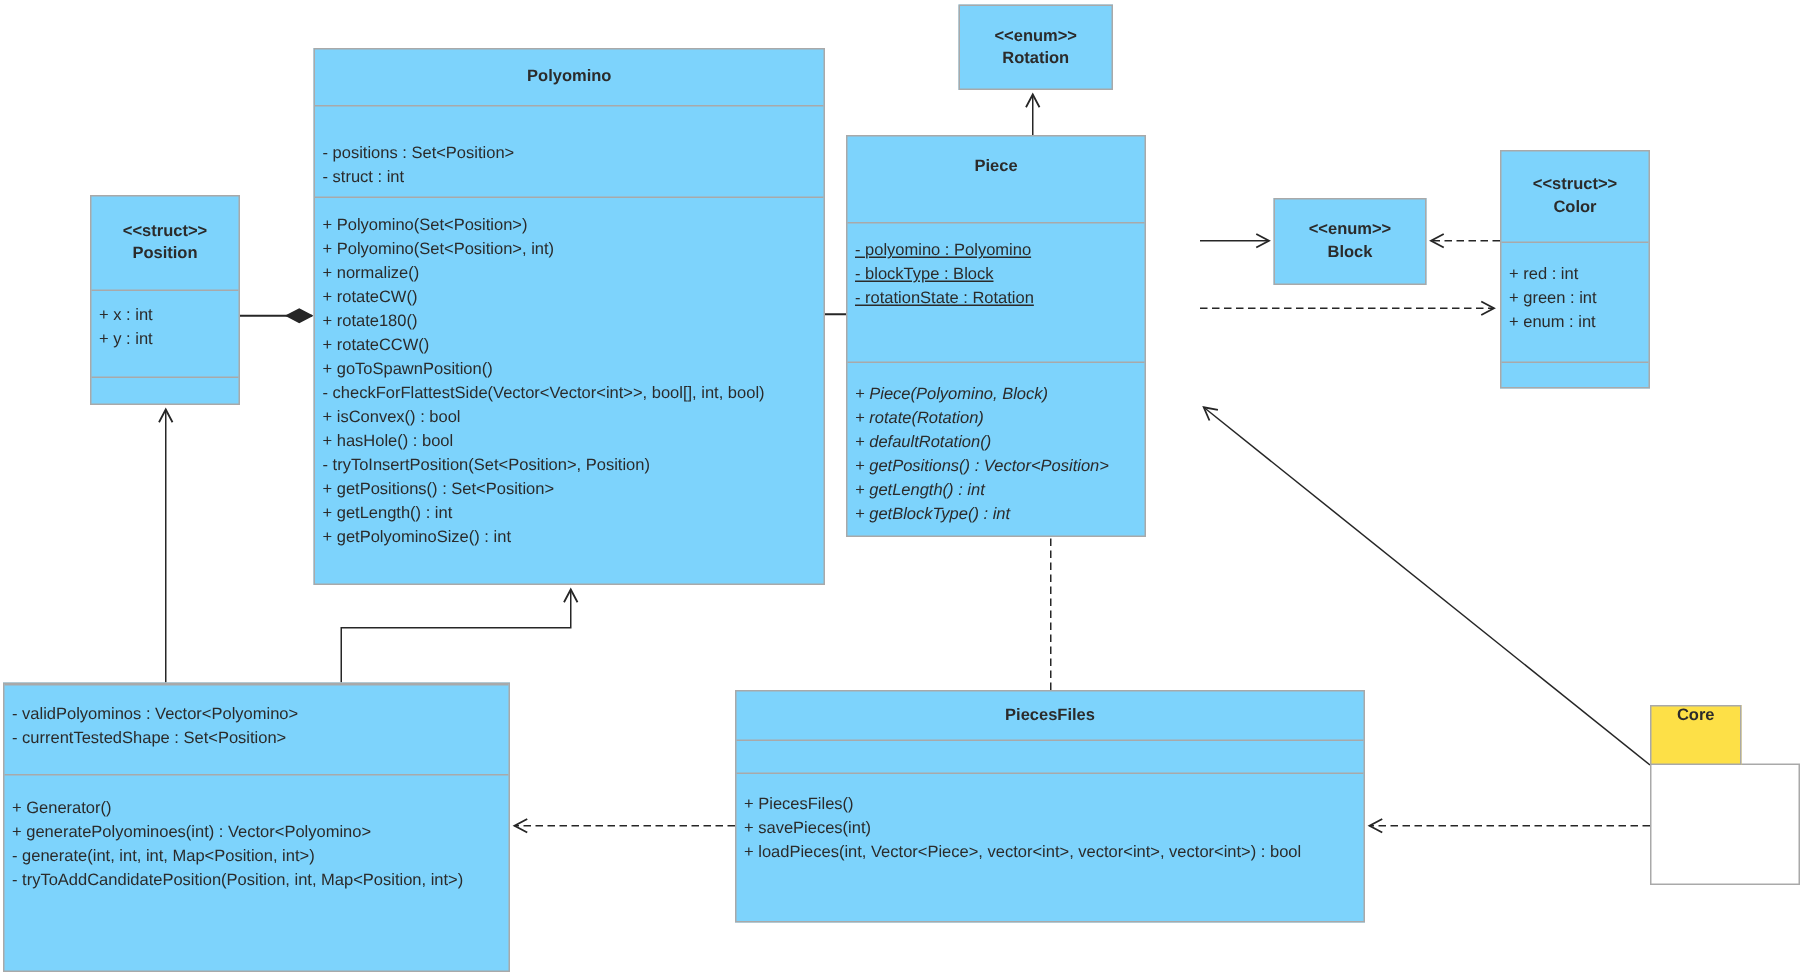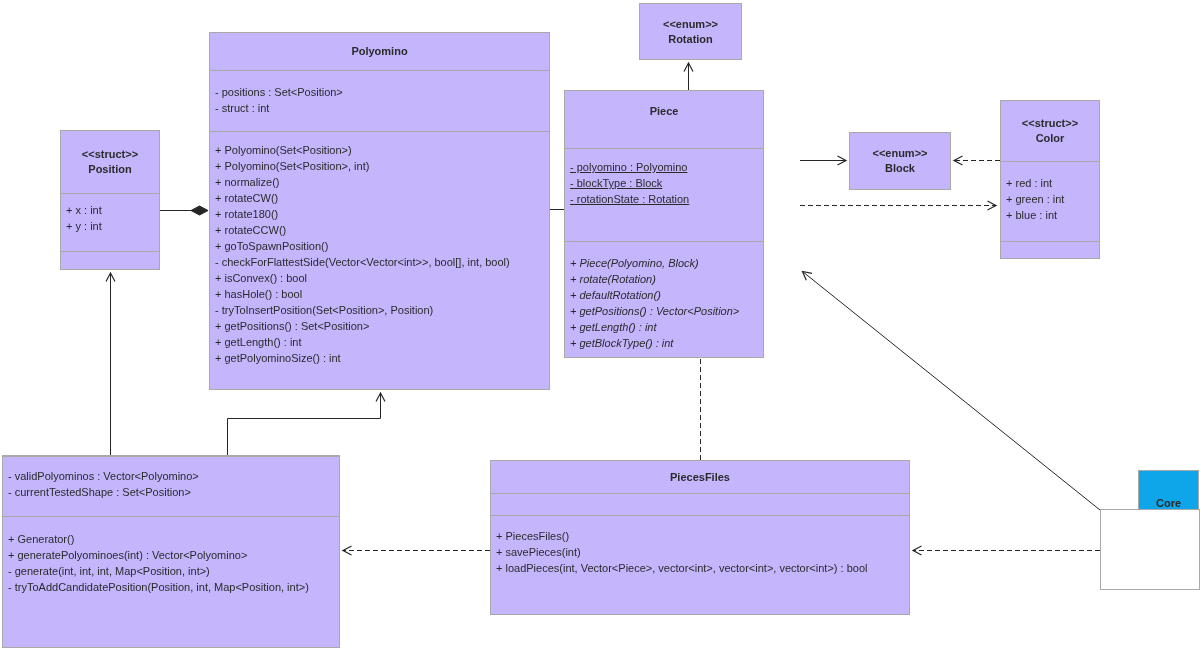--- a/index.html
+++ b/index.html
@@ -6,40 +6,40 @@
   body {
     width:1201px; height:651px; overflow:hidden; position:relative;
     font-family:"Liberation Sans", sans-serif;
     -webkit-font-smoothing:antialiased;
   }
   .canvas { position:absolute; left:0; top:0; width:1201px; height:651px; background:#ffffff; }
   svg.edges { position:absolute; left:0; top:0; width:1201px; height:651px; pointer-events:none; }
   svg.edges g { pointer-events:stroke; }
 
   .uml-class {
-    position:absolute; box-sizing:border-box; background:#c4b5fd;
+    position:absolute; box-sizing:border-box; background:#7dd3fc;
     border:1px solid #a9a9a9; display:flex; flex-direction:column;
     color:#2b2b2b; font-size:11px;
   }
   .uml-title {
     flex:0 0 auto; display:flex; flex-direction:column;
     justify-content:center; align-items:center;
     font-weight:bold; line-height:15px; text-align:center;
   }
   .uml-attrs, .uml-methods {
     border-top:1px solid #a9a9a9; box-sizing:border-box;
     overflow:hidden; padding:9px 5px 0 5px;
   }
   .uml-methods { flex:1 1 auto; }
   .member { line-height:16px; white-space:nowrap; letter-spacing:0; }
 
   
   #cls-polyomino   { left:209px; top:32px;  width:341px; height:358px; }
   #cls-polyomino .uml-title   { height:37px;text-align:center; }
-  #cls-polyomino .uml-attrs   { height:61px; padding-top:13px; }
+  #cls-polyomino .uml-attrs   { height:61px; padding-top:23px; }
   #cls-polyomino .uml-methods { padding-top:10px; }
 
   #cls-rotation    { left:639px; top:3px;   width:103px; height:57px; justify-content:center; }
   #cls-block       { left:849px; top:132px; width:102px; height:58px; justify-content:center; }
 
   #cls-piece       { left:564px; top:90px;  width:200px; height:268px;gap:16px; }
   #cls-piece .uml-title   { height:41px; }
   #cls-piece .uml-attrs   { height:77px; padding-top:10px;text-decoration:underline; }
   #cls-piece .uml-methods { padding-top:13px;font-style:italic; }
 
@@ -57,23 +57,23 @@
   #cls-generator .uml-methods { padding-top:14px; }
 
   #cls-piecesfiles { left:490px; top:460px; width:420px; height:155px; }
   #cls-piecesfiles .uml-title   { height:32px; }
   #cls-piecesfiles .uml-attrs   { height:22px; padding:0; }
   #cls-piecesfiles .uml-methods { padding-top:12px; }
 
   
   .pkg-tab {
     position:absolute; left:1100px; top:470px; width:61px; height:40px;
-    box-sizing:border-box; border:1px solid #a9a9a9; background:#0ea5e9;
-    display:flex; align-items:flex-end; justify-content:center;
-    font-weight:bold; font-size:11px; color:#2b2b2b; z-index:2;margin-left:38px;
+    box-sizing:border-box; border:1px solid #a9a9a9; background:#fde047;
+    display:flex; align-items:flex-start; justify-content:center;
+    font-weight:bold; font-size:11px; color:#2b2b2b; z-index:2;
   }
   .pkg-body {
     position:absolute; left:1100px; top:509px; width:100px; height:81px;
     box-sizing:border-box; border:1px solid #a9a9a9; background:#ffffff; z-index:1;
   }
 </style>
 </head>
 <body>
 
 <div class="canvas">
@@ -184,21 +184,21 @@
   </div>
 
   <div class="uml-class" id="cls-color">
     <div class="uml-title">
       <div class="stereotype">&lt;&lt;struct&gt;&gt;</div>
       <div class="cname">Color</div>
     </div>
     <div class="uml-attrs">
         <div class="member">+ red : int</div>
         <div class="member">+ green : int</div>
-        <div class="member">+ blue : int</div>
+        <div class="member">+ enum : int</div>
       </div>
     <div class="uml-methods"></div>
   </div>
 
   <div class="uml-class" id="cls-position">
     <div class="uml-title">
       <div class="stereotype">&lt;&lt;struct&gt;&gt;</div>
       <div class="cname">Position</div>
     </div>
     <div class="uml-attrs">

